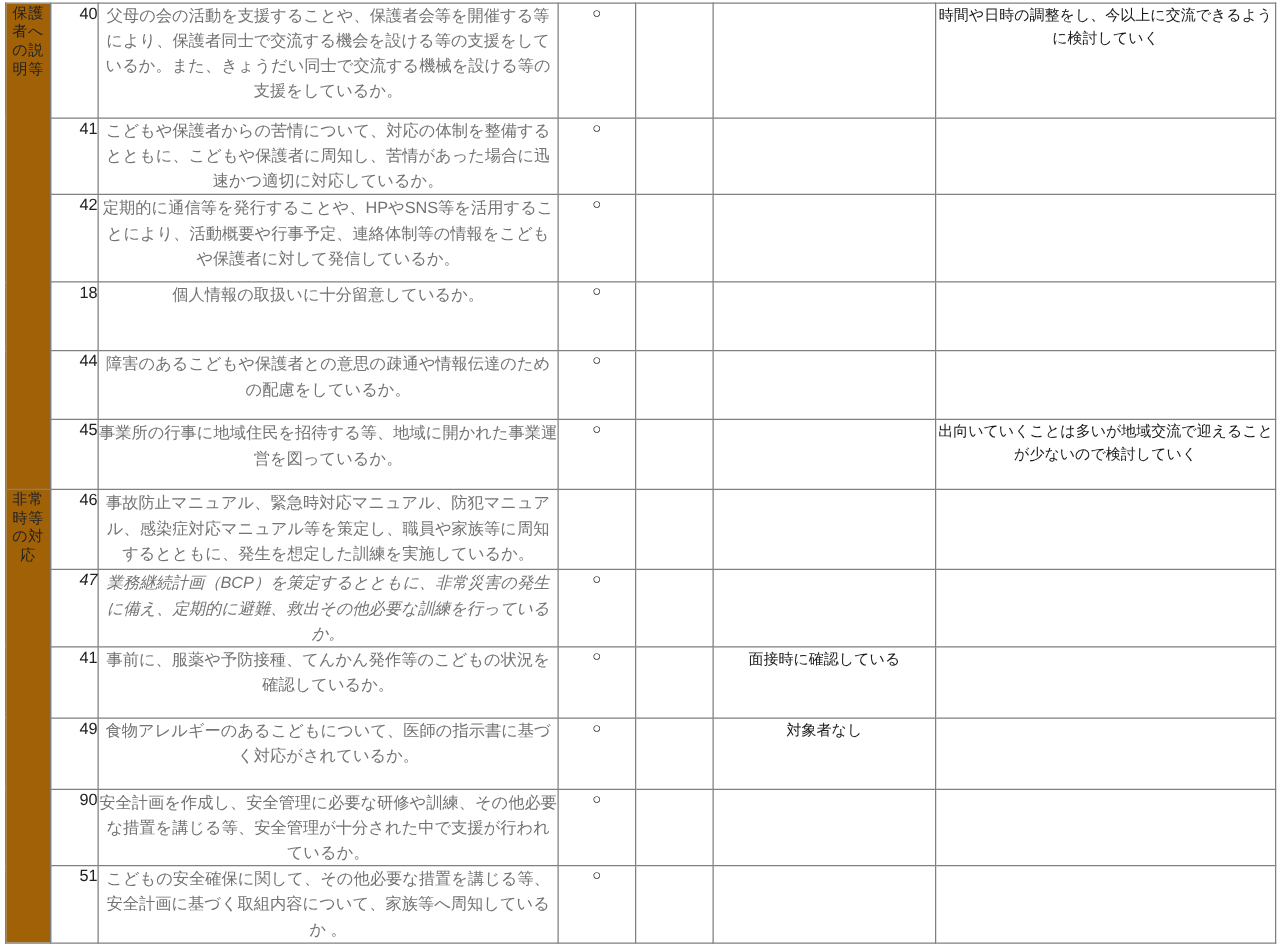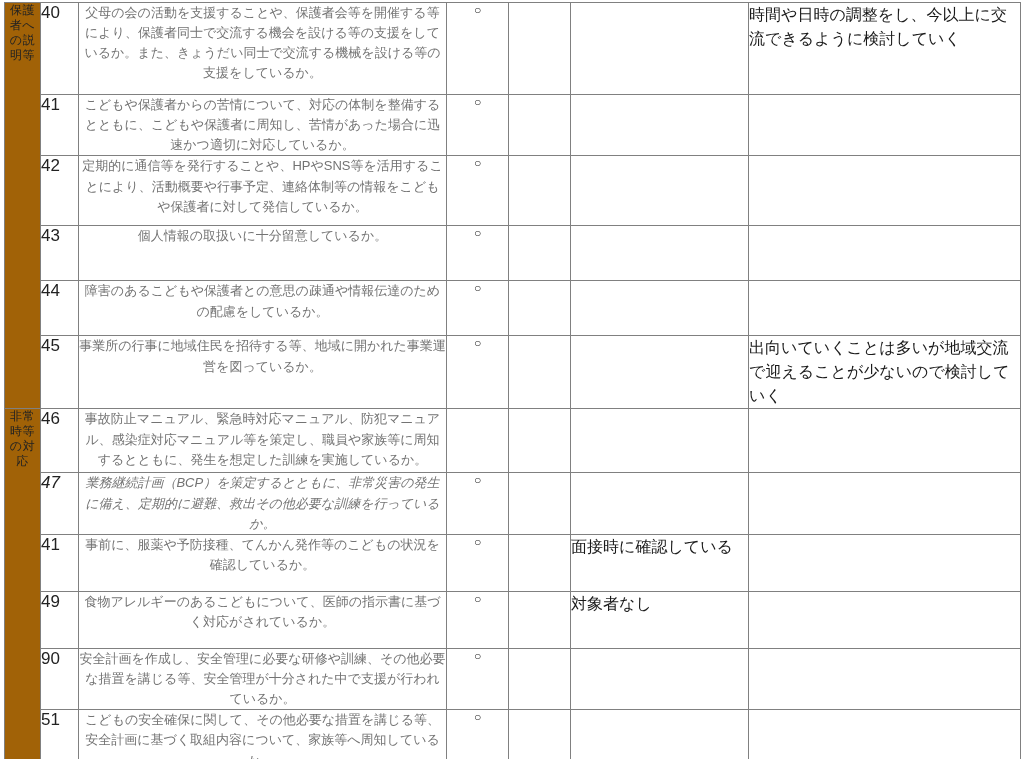--- a/index.html
+++ b/index.html
@@ -45,43 +45,43 @@
     padding:4px 2px;
     color:#222;
   }
   .cat-cell .vtext{
     display:block;
     width:100%;
     word-break:break-all;
     white-space:pre-line;
   }
   .no-cell{
-    text-align:left;
+    text-align:right;
     vertical-align:middle;
-    font-size:17px;
+    font-size:13px;
     color:#222;
   }
   .item-cell{
     font-size:13px;
     line-height:1.55;
     padding:5px 6px 6px 7px;
     text-align:center;
     color:#737373;
   }
   .mark-cell{
     text-align:center;
     vertical-align:bottom;
     font-size:12px;
     padding-bottom:4px;
     color:#222;
   }
   .note-cell{
-    text-align:left;
+    text-align:center;
     vertical-align:bottom;
-    font-size:16px;
+    font-size:12px;
     line-height:1.5;
     padding:4px 6px 5px 6px;
     color:#1a1a1a;
   }
   .blank-cell{
     font-size:12px;
   }
 </style>
 </head>
 <body>
@@ -123,21 +123,21 @@
       <tr style="height:70px;">
         <td class="no-cell">42</td>
         <td class="item-cell">定期的に通信等を発行することや、HPやSNS等を活用することにより、活動概要や行事予定、連絡体制等の情報をこどもや保護者に対して発信しているか。</td>
         <td class="mark-cell">○</td>
         <td class="mark-cell blank-cell"></td>
         <td class="note-cell"></td>
         <td class="note-cell"></td>
       </tr>
 
       <tr style="height:55px;">
-        <td class="no-cell">43</td>
+        <td class="no-cell">18</td>
         <td class="item-cell">個人情報の取扱いに十分留意しているか。</td>
         <td class="mark-cell">○</td>
         <td class="mark-cell blank-cell"></td>
         <td class="note-cell"></td>
         <td class="note-cell"></td>
       </tr>
 
       <tr style="height:55px;">
         <td class="no-cell">44</td>
         <td class="item-cell">障害のあるこどもや保護者との意思の疎通や情報伝達のための配慮をしているか。</td>

